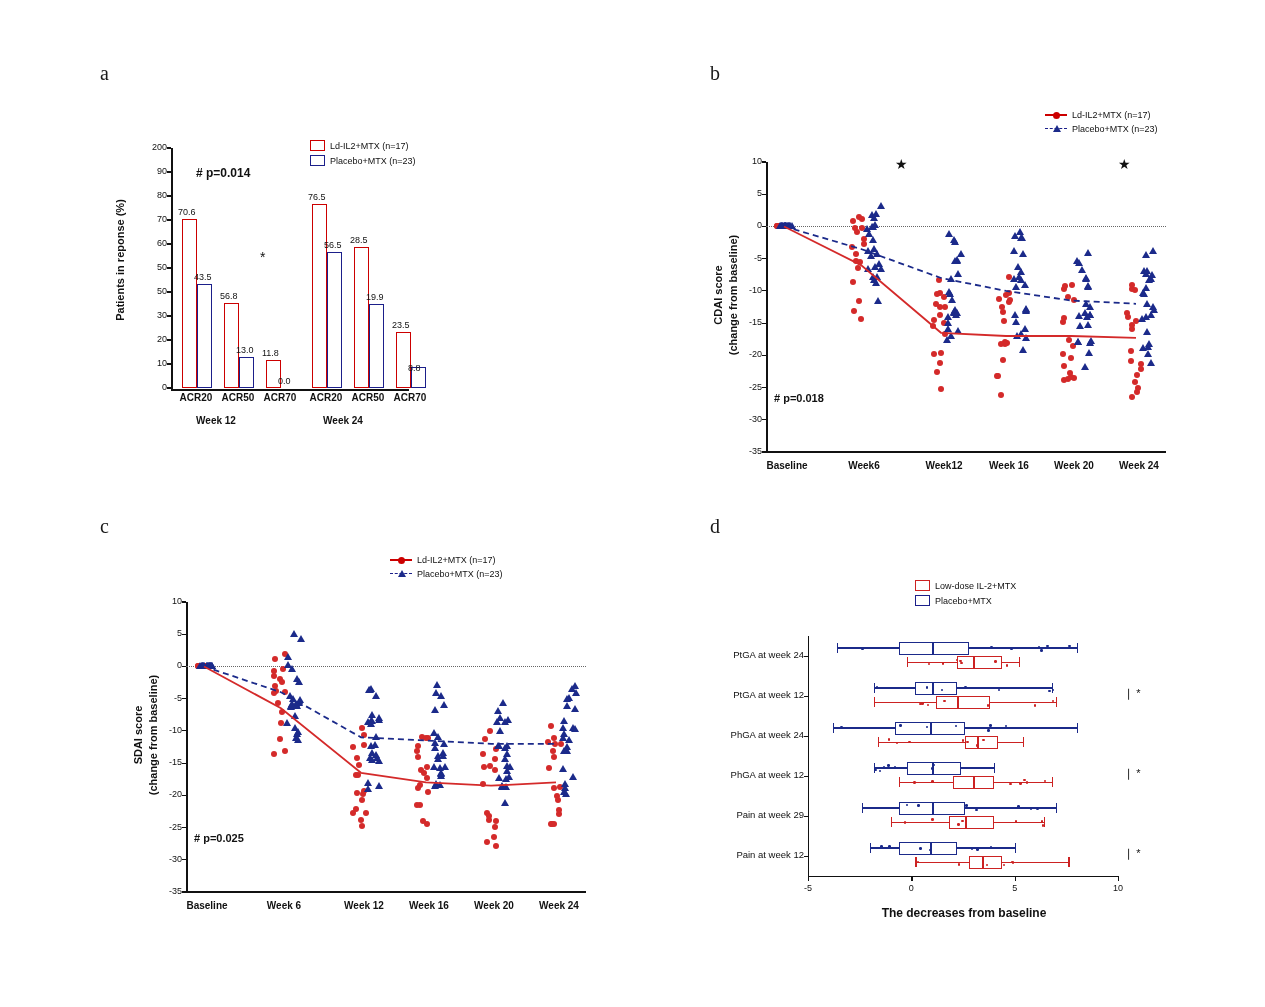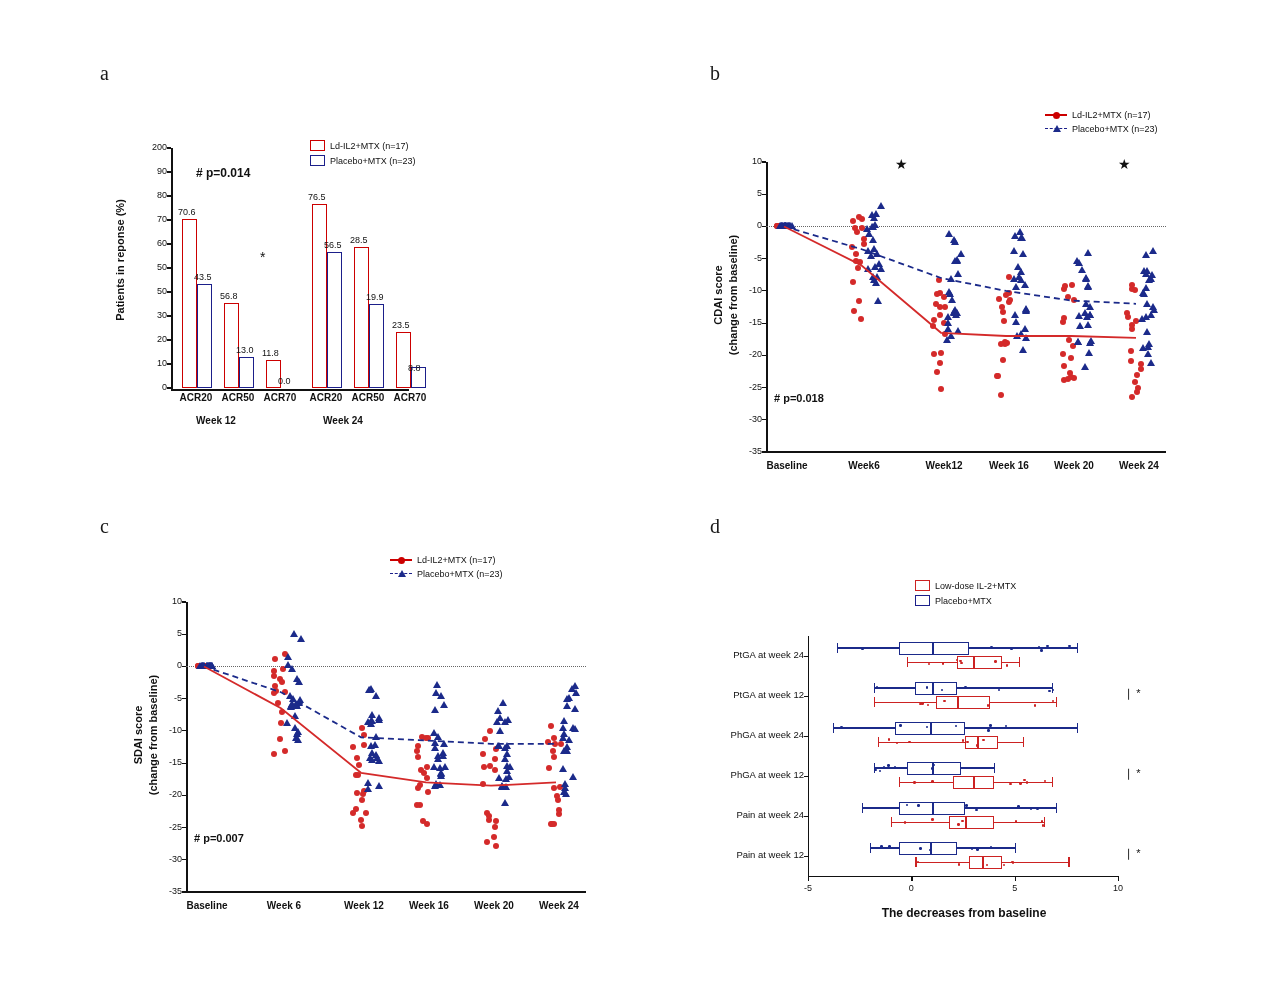--- a/index.html
+++ b/index.html
@@ -770,21 +770,21 @@
       </svg>
     </div>
   <div id="c-xlabels">
       <div class="grouplabel" style="left:88px;top:340px;width:58px;">Baseline</div>
       <div class="grouplabel" style="left:165px;top:340px;width:58px;">Week 6</div>
       <div class="grouplabel" style="left:245px;top:340px;width:58px;">Week 12</div>
       <div class="grouplabel" style="left:310px;top:340px;width:58px;">Week 16</div>
       <div class="grouplabel" style="left:375px;top:340px;width:58px;">Week 20</div>
       <div class="grouplabel" style="left:440px;top:340px;width:58px;">Week 24</div>
     </div>
-  <div class="pval" style="left:104px;top:272px;font-weight:bold;"># p=0.007</div>
+  <div class="pval" style="left:104px;top:272px;font-weight:bold;"># p=0.025</div>
   <div class="legend" style="left:300px;top:-5px;">
     <div class="legend-row">
       <span class="lineswatch">
           <span class="mk"></span>
         </span>
       <span>Ld-IL2+MTX (n=17)</span>
     </div>
     <div class="legend-row">
       <span class="lineswatch blue">
           <span class="mk"></span>
@@ -943,21 +943,21 @@
       <div class="cap red" style="left:343.6px;top:277.4px;height:10px;"></div>
       <div class="box red" style="left:248.53333333333333px;top:275.9px;width:45.46666666666667px;height:13px;"></div>
       <div class="median red" style="left:265.0666666666666px;top:275.9px;height:13px;"></div>
       <div class="pt red" style="left:340.6374733311919px;top:280.16376323791394px;"></div>
       <div class="pt red" style="left:231.43725505184256px;top:278.36131877906683px;"></div>
       <div class="pt red" style="left:341.6159527354017px;top:284.19275303166023px;"></div>
       <div class="pt red" style="left:314.99114239442065px;top:280.0488016137149px;"></div>
       <div class="pt red" style="left:261.1438421577575px;top:279.7932779319553px;"></div>
       <div class="pt red" style="left:257.34711160585925px;top:283.19766636127497px;"></div>
       <div class="pt red" style="left:203.9851954840055px;top:281.26782645129964px;"></div>
-      <div class="rowlabel" style="left:4px;top:269px;width:100px;">Pain at week 24</div>
+      <div class="rowlabel" style="left:4px;top:269px;width:100px;">Pain at week 29</div>
       <div class="tick" style="left:104px;top:276px;width:4px;height:1.2px;"></div>
       <div class="whisker " style="left:170px;top:307.4px;width:28.933333333333337px;"></div>
       <div class="whisker " style="left:256.8px;top:307.4px;width:57.86666666666662px;"></div>
       <div class="cap " style="left:170px;top:303px;height:10px;"></div>
       <div class="cap " style="left:314.66666666666663px;top:303px;height:10px;"></div>
       <div class="box " style="left:198.93333333333334px;top:301.5px;width:57.866666666666674px;height:13px;"></div>
       <div class="median " style="left:229.93333333333334px;top:301.5px;height:13px;"></div>
       <div class="pt " style="left:228.99942392871378px;top:308.8005953335206px;"></div>
       <div class="pt " style="left:219.3373291722207px;top:307.0534201160322px;"></div>
       <div class="pt " style="left:188.31054426092214px;top:305.21428035563525px;"></div>

